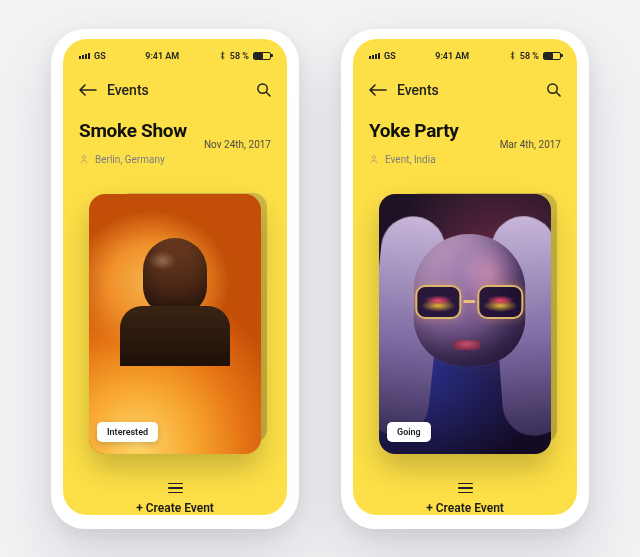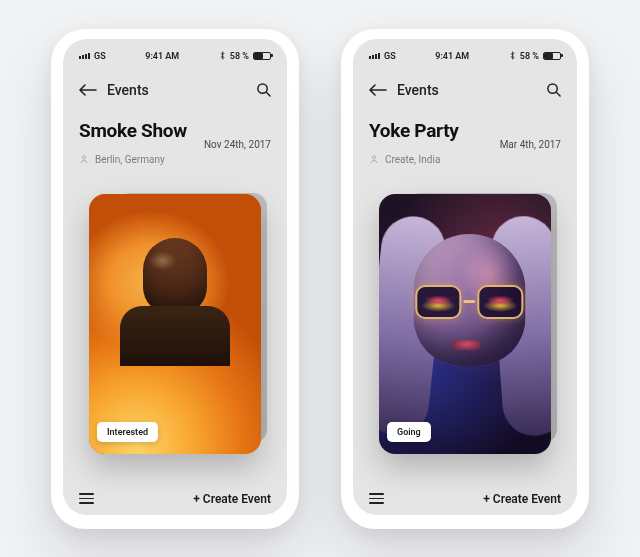--- a/index.html
+++ b/index.html
@@ -19,21 +19,21 @@
   .phone{
     width:248px;height:500px;
     background:var(--phone);
     border-radius:34px;
     box-shadow:var(--shadow);
     position:relative;
     padding:10px 12px 14px;
     display:flex;flex-direction:column;
   }
   .screen{
-    flex:1;border-radius:24px;overflow:hidden;background:#e5e5e5;
+    flex:1;border-radius:24px;overflow:hidden;background:#fde047;
     display:flex;flex-direction:column;
     padding:0 16px;
   }
   
   .status{
     display:flex;align-items:center;justify-content:space-between;
     font-size:9px;font-weight:600;color:#222;
     height:18px;margin-top:8px;
   }
   .status-left{display:flex;align-items:center;gap:4px}
@@ -89,21 +89,21 @@
   .chip{
     position:absolute;left:8px;bottom:12px;
     background:#fff;border-radius:5px;padding:5px 10px;
     font-size:9px;font-weight:600;color:#222;
     box-shadow:0 2px 6px rgba(0,0,0,.18);
   }
 
   
   .bottom{
     display:flex;align-items:center;justify-content:space-between;
-    height:32px;margin-top:2px;
+    height:32px;margin-top:2px;flex-direction:column;
   }
   .create{font-size:12px;font-weight:600;color:#1a1a1a}
   .hamburger{display:flex;flex-direction:column;gap:3px}
   .hamburger b{display:block;width:15px;height:1.6px;background:#222;border-radius:1px}
 
   
   .art-smoke{
     background:
       radial-gradient(110px 100px at 36% 34%, #f6b24a 0%, #f0912b 38%, rgba(240,145,43,0) 72%),
       radial-gradient(160px 160px at 28% 96%, #ffd568 0%, #f7a52e 36%, #e67414 66%, #c34e07 100%),
@@ -300,21 +300,21 @@
     </div>
 
     <div class="event-head">
       <div>
         <div class="event-title">Yoke Party</div>
         <div class="event-loc">
           <svg viewBox="0 0 12 12" fill="none" stroke="#7a7d82" stroke-width="1.2">
               <circle cx="6" cy="4" r="2"></circle>
               <path d="M2.5 11c.4-2 1.8-3.2 3.5-3.2S9.1 9 9.5 11"></path>
             </svg>
-          <span>Create, India</span>
+          <span>Event, India</span>
         </div>
       </div>
       <div class="event-date">Mar 4th, 2017</div>
     </div>
 
     <div class="card-wrap">
       <div class="card-back"></div>
       <div class="card">
         <div class="card-img art-neon">
           <div class="hair-l"></div>

